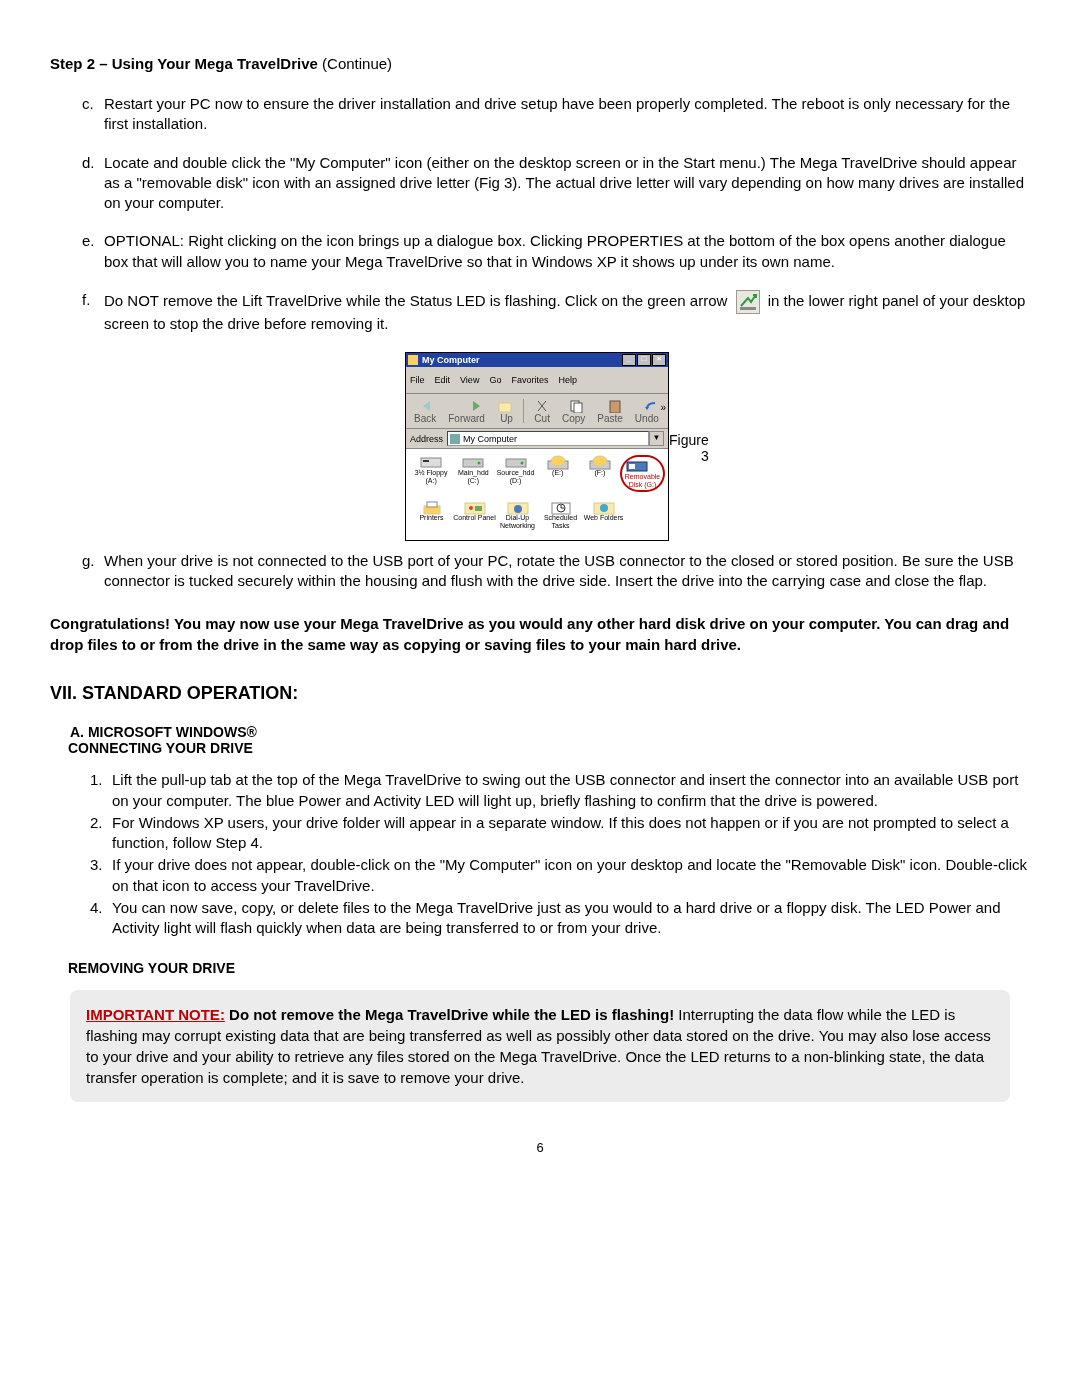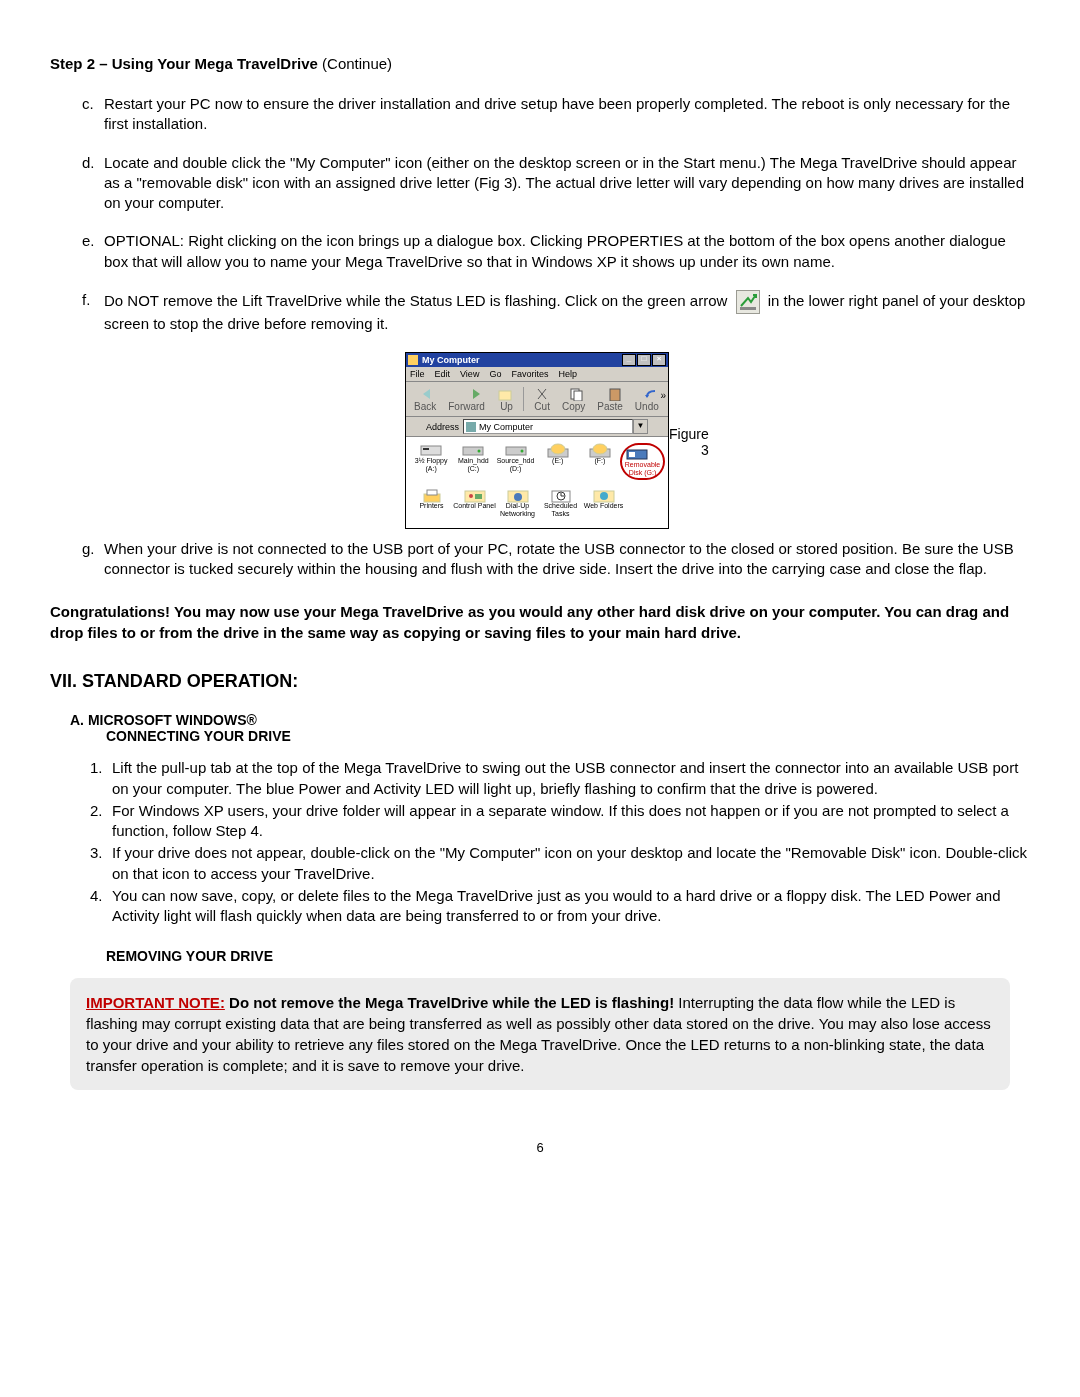--- a/index.html
+++ b/index.html
@@ -54,21 +54,21 @@
     font-weight: bold;
     line-height: 1.4;
     margin: 22px 0 28px 0;
   }
   .section-title {
     font-size: 18px;
     font-weight: bold;
     margin: 10px 0 20px 0;
   }
   .sub-a { font-size: 14px; font-weight: bold; margin-left: 20px; }
-  .sub-c { font-size: 14px; font-weight: bold; margin-left: 56px; margin-bottom: 14px; }
+  .sub-c { font-size: 14px; font-weight: bold; margin-left: 18px; margin-bottom: 14px; }
   .numlist { margin-left: 40px; font-size: 15px; line-height: 1.35; }
   .numlist .row { display:flex; margin-bottom: 2px;}
   .numlist .nm { width: 22px; flex: 0 0 22px;}
   .numlist .nb { flex:1; }
   .note-box {
     background: #ececec;
     margin: 14px 20px 0 20px;
     padding: 14px 16px;
     font-size: 15px;
     line-height: 1.4;
@@ -95,28 +95,28 @@
     color:#fff;
     display:flex;
     align-items:center;
     height:14px;
     padding: 0 2px;
     font-weight:bold;
   }
   .titlebar .ticon { width:10px;height:10px;background:#ffd060;margin-right:4px;}
   .titlebar .spacer{flex:1;}
   .winbtn{width:12px;height:10px;background:#c0c0c0;border:1px solid #000;margin-left:1px;font-size:8px;line-height:8px;text-align:center;}
-  .menubar{background:#d4d0c8;padding:2px 4px;display:flex;gap:10px;border-bottom:1px solid #888;}
+  .menubar{background:#d4d0c8;padding:8px 4px;display:flex;gap:10px;border-bottom:1px solid #888;}
   .menubar span{font-size:9px;}
   .toolbar{background:#d4d0c8;display:flex;align-items:center;padding:2px 2px;border-bottom:1px solid #888;height:30px;position:relative;}
   .tbitem{display:flex;flex-direction:column;align-items:flex-end;margin:0 6px;font-size:10px;color:#555;}
   .tbicon{width:16px;height:14px;}
   .sep{width:1px;height:24px;background:#999;margin:0 4px;}
   .chev{position:absolute;right:2px;top:8px;font-size:10px;}
-  .addrbar{background:#d4d0c8;padding:2px 20px;display:flex;align-items:center;border-bottom:1px solid #888;}
+  .addrbar{background:#d4d0c8;padding:2px 4px;display:flex;align-items:center;border-bottom:1px solid #888;}
   .addrbar .lbl{font-size:9px;margin-right:4px;}
   .addrbox{flex:1;background:#fff;border:1px inset #999;height:13px;display:flex;align-items:center;padding:0 2px;font-size:9px;}
   .addrbox .aicon{width:10px;height:10px;background:#7aa;margin-right:3px;}
   .dropbtn{width:13px;height:13px;background:#d4d0c8;border:1px solid #888;font-size:8px;text-align:center;line-height:11px;}
   .iconarea{background:#fff;padding:6px 4px 10px 4px;}
   .iconrow{display:flex;gap:0px;}
   .icol{width:43px;display:flex;flex-direction:column;align-items:center;font-size:7px;text-align:center;line-height:1.1;}
   .drv{width:24px;height:14px;position:relative;}
   .circlehl{border:2px solid #c00000;border-radius:50%/60%;padding:2px 3px;}
 </style>

